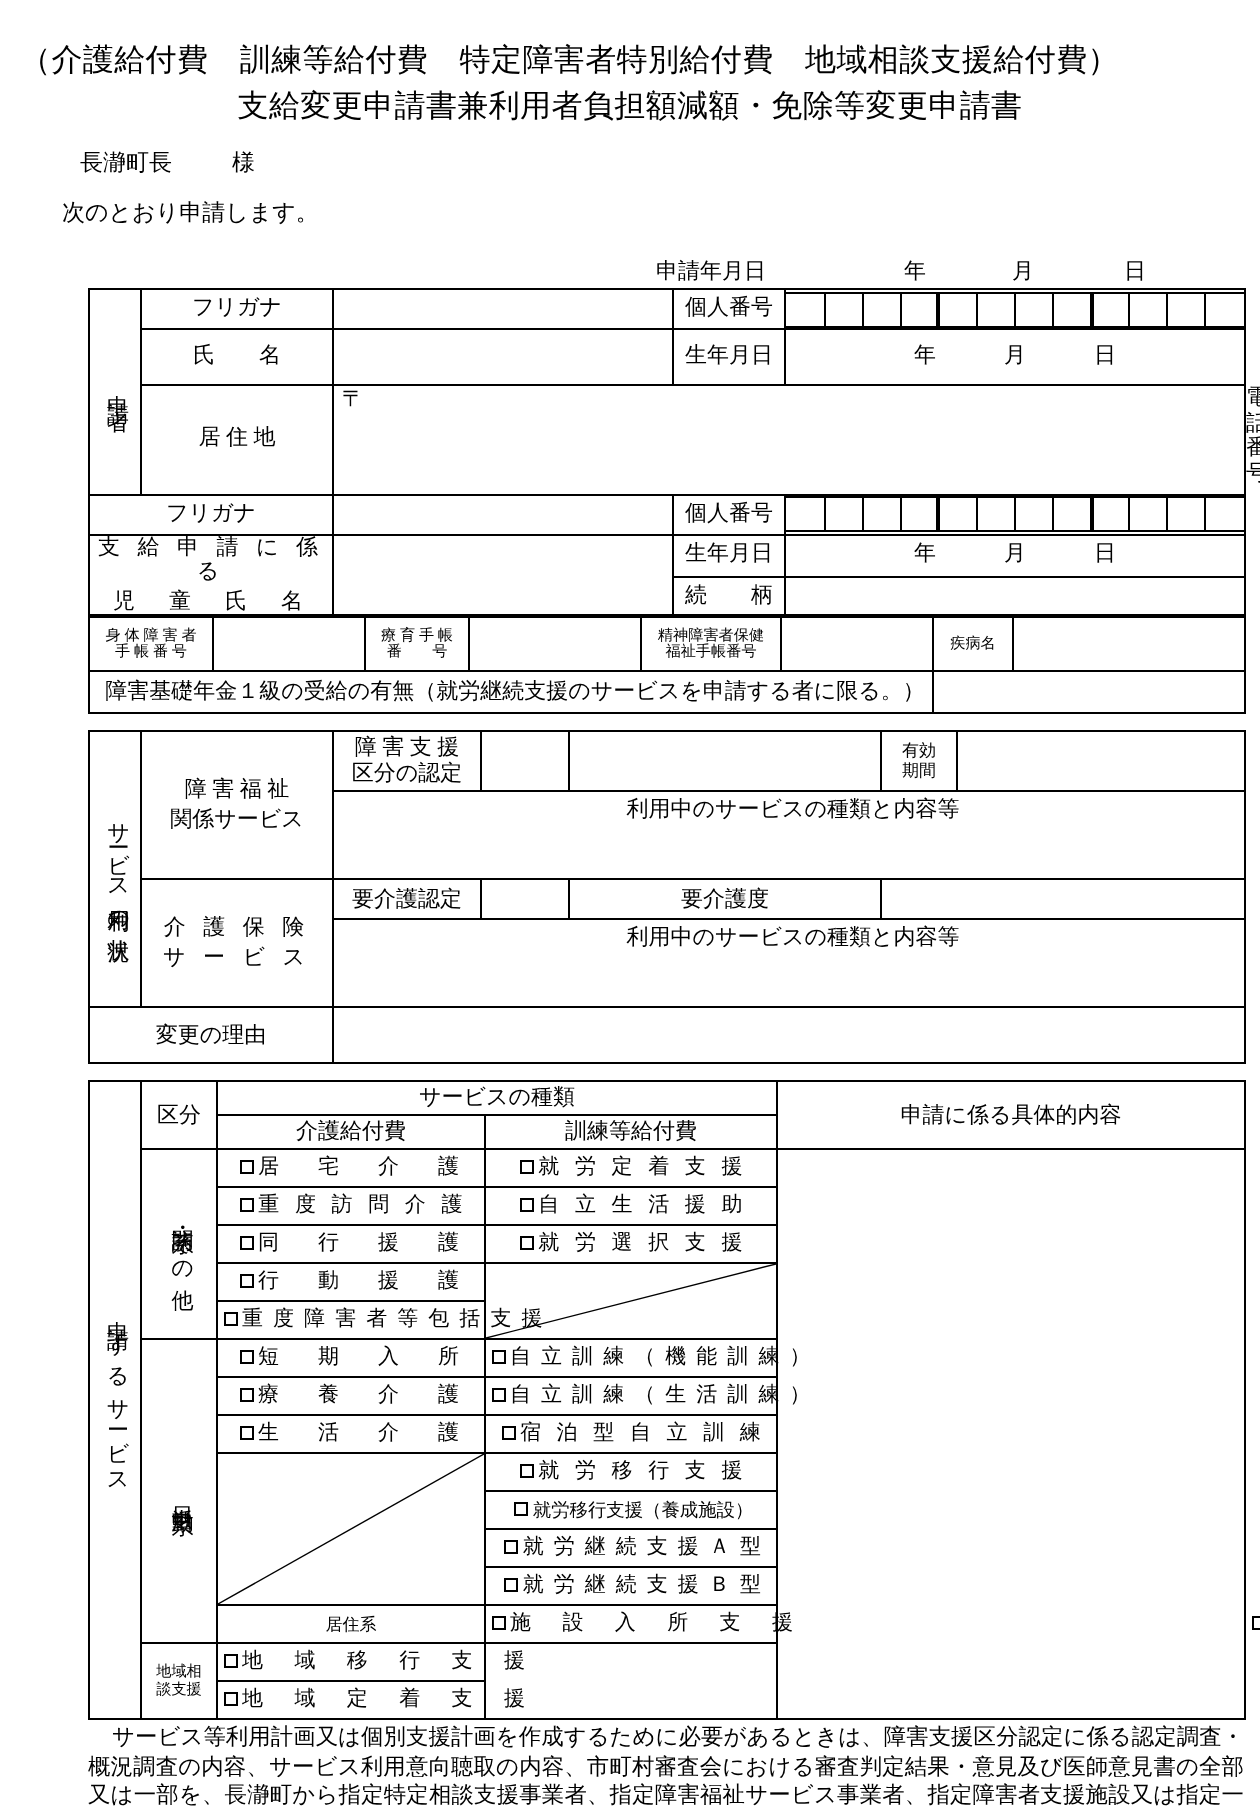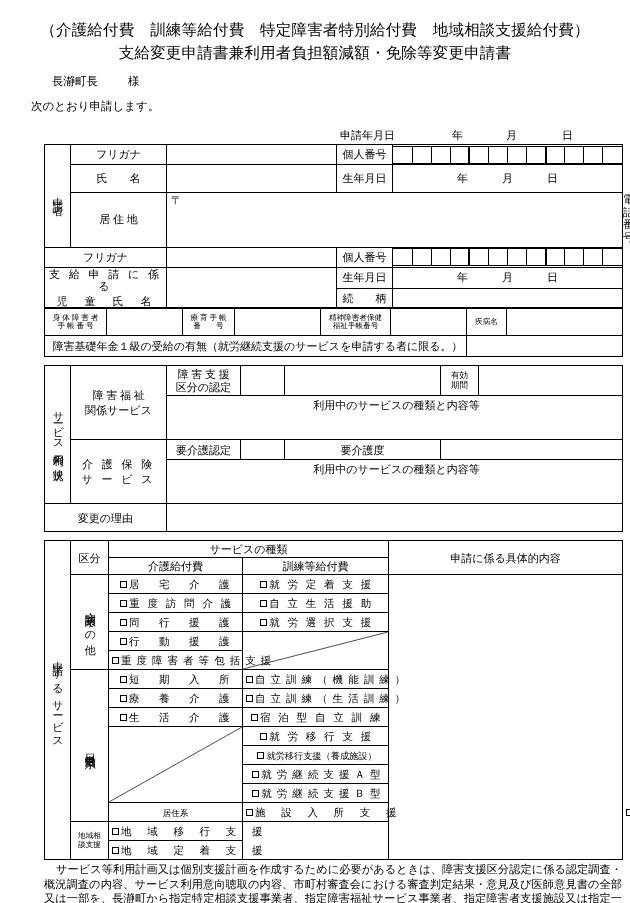--- a/index.html
+++ b/index.html
@@ -13,28 +13,28 @@
     color: #000;
     font-size: 11px;
     position: relative;
     overflow: hidden;
   }
   .page { padding: 8px 10px 0 10px; width: 630px; }
 
   
   .form-no { font-size: 11px; margin: 4px 0 0 34px; letter-spacing: .5px; }
   .title-1 {
-    text-align: center; font-size: 15.5px; margin-top: 12px;
+    text-align: left; font-size: 15.5px; margin-top: 12px;
     letter-spacing: .2px; white-space: nowrap;
   }
   .title-2 {
     text-align: center; font-size: 15.5px; margin-top: 2px;
     letter-spacing: .2px; white-space: nowrap;
   }
-  .addressee { margin: 10px 0 0 42px; font-size: 11.5px; }
+  .addressee { margin: 10px 0 0 30px; font-size: 11.5px; }
   .addressee .hon { margin-left: 30px; }
   .intro { margin: 10px 0 0 21px; font-size: 11.5px; }
 
   
   table.frm {
     border-collapse: collapse;
     table-layout: fixed;
     font-size: 11px;
     width: 578px;
     margin-left: 34px;
@@ -72,21 +72,21 @@
   }
   .tl { text-align: left; padding-left: 4px !important; }
   .small { font-size: 8.5px; margin-top: 32px; }
   .xsmall { font-size: 7.6px; line-height: 1.25; }
 
   
   .appdate {
     width: 578px; margin-left: 34px; position: relative;
     height: 16px; font-size: 11px;
   }
-  .appdate .lbl { position: absolute; left: 296px; top: 0; }
+  .appdate .lbl { position: absolute; left: 284px; top: 0; }
   .appdate .y { position: absolute; left: 408px; top: 0; }
   .appdate .m { position: absolute; left: 462px; top: 0; }
   .appdate .d { position: absolute; left: 518px; top: 0; }
 
   
   .mynum { width: 100%; border-collapse: collapse; table-layout: fixed; }
   .mynum td {
     border: 1px solid #000; height: 17px;
     border-top: none; border-bottom: none;
   }

